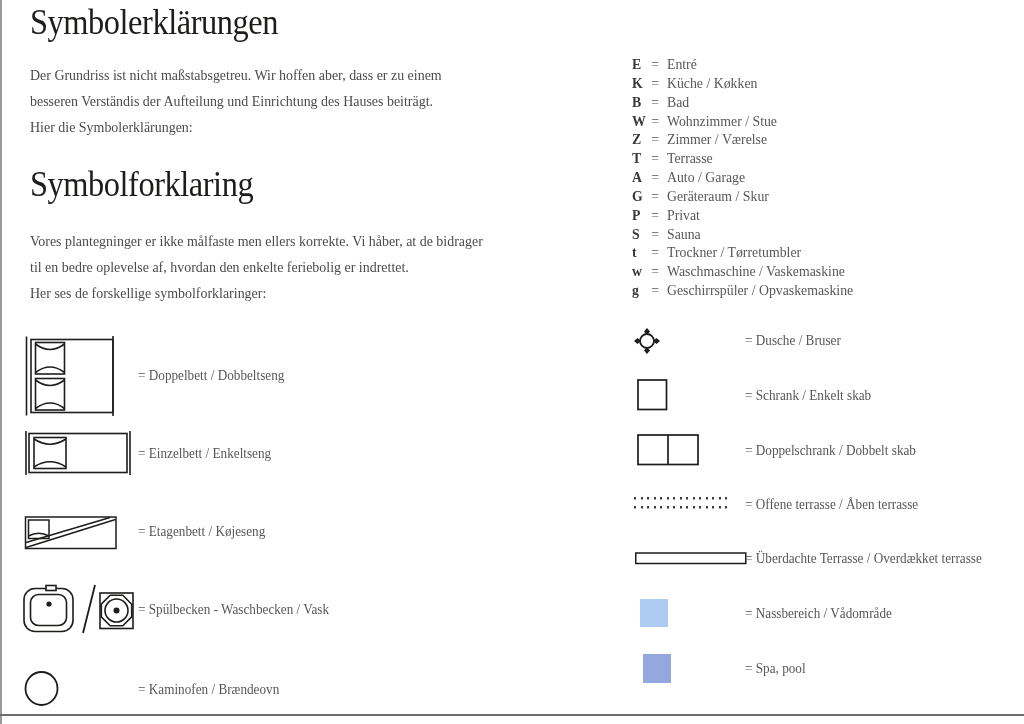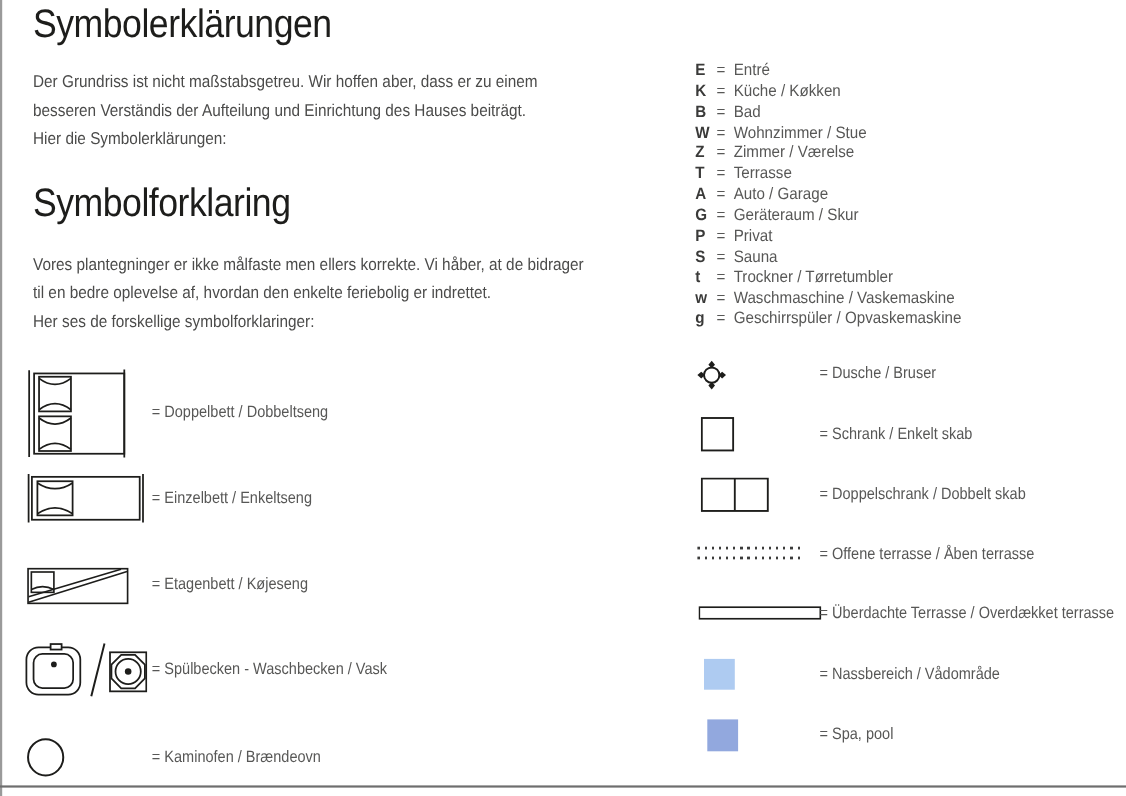--- a/index.html
+++ b/index.html
@@ -1,18 +1,18 @@
 <!DOCTYPE html>
 <html><head>
 <meta charset="utf-8">
 <style>
   html,body { margin:0; padding:0; background:#ffffff; }
   .page {
     position:relative; width:1024px; height:724px; background:#ffffff;
-    font-family:Liberation Sans, sans-serif; overflow:hidden;
+    font-family:Liberation Serif, serif; overflow:hidden;
     color:#4b4b4a;
   }
   .edge-left { position:absolute; left:0; top:0; width:2px; height:724px; background:#9a9a9a; }
   .edge-bottom { position:absolute; left:0; top:714px; width:1024px; height:2px; background:#6e6e6e; }
 
   .h1 {
     position:absolute; left:30px; font-size:36px; line-height:44px;
     color:#1d1d1b; letter-spacing:-0.5px; white-space:nowrap;
     transform:scaleX(0.9); transform-origin:0 0; font-weight:400;
   }

